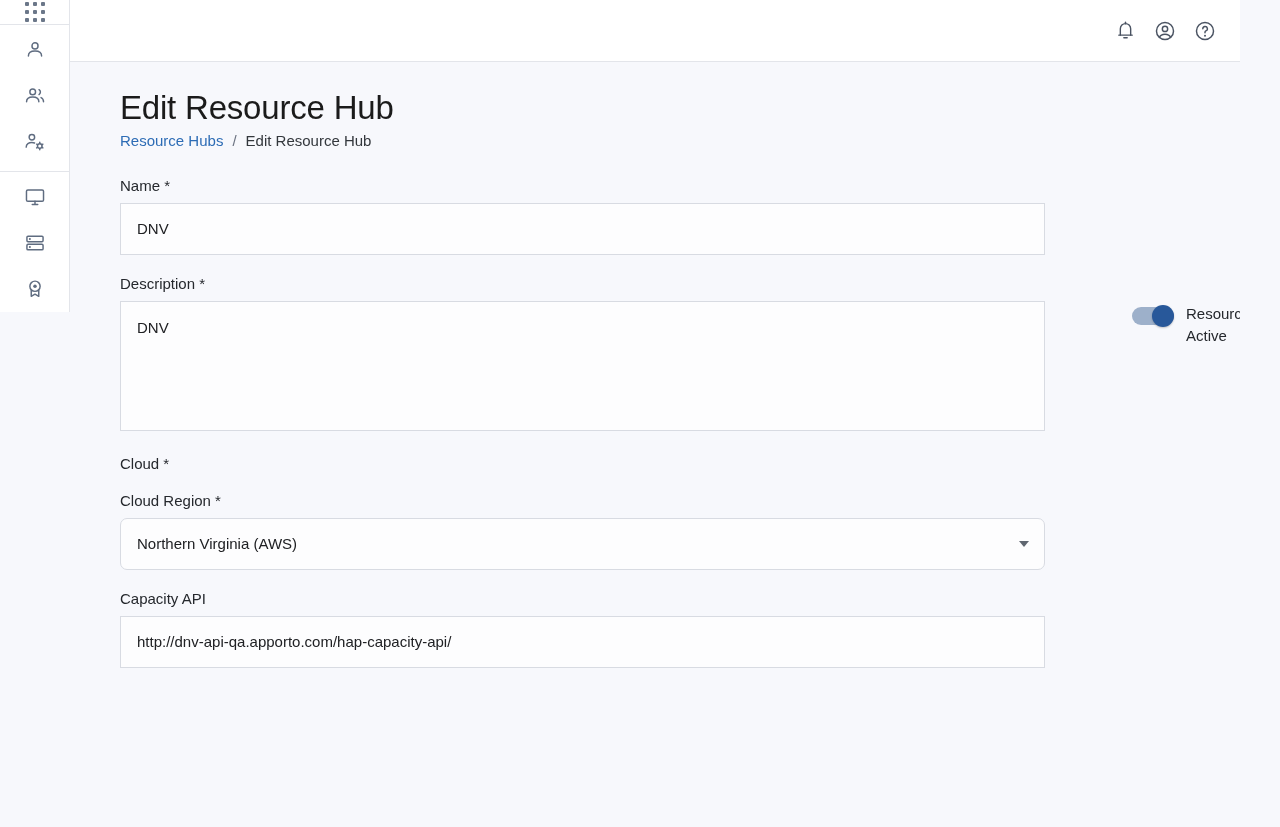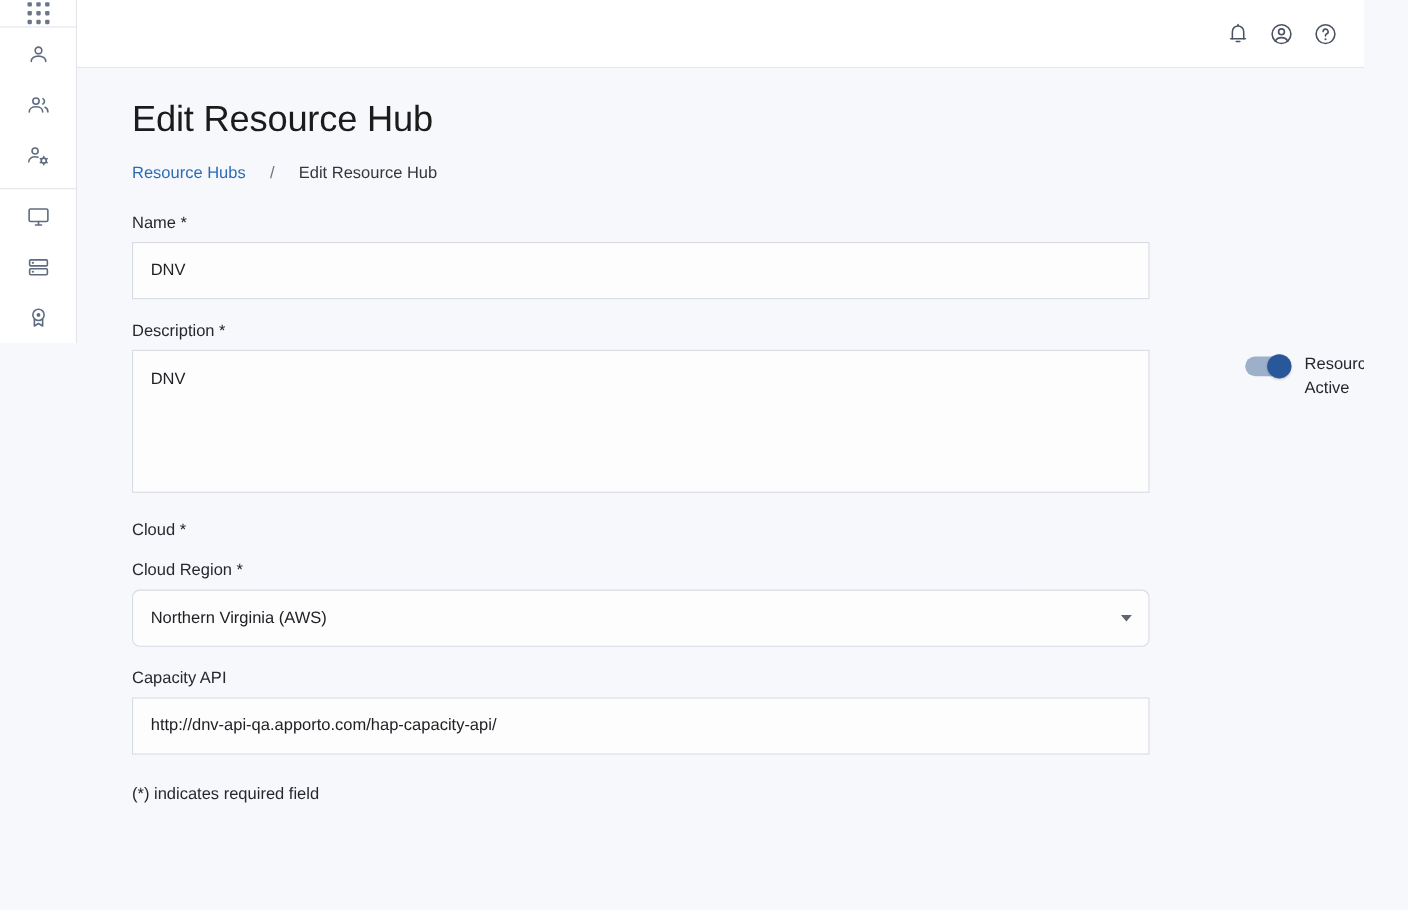--- a/index.html
+++ b/index.html
@@ -122,26 +122,26 @@
 
   .page-title {
     font-size: 33px;
     font-weight: 400;
     letter-spacing: -0.2px;
     color: #1b1b1b;
     line-height: 1.2;
   }
 
   .breadcrumb {
-    margin-top: 21px;
+    margin-top: 4px;
     font-size: 15px;
     color: #33373c;
     display: flex;
     align-items: center;
-    gap: 22px;
+    gap: 9px;
   }
   .breadcrumb a {
     color: #2d6cb5;
     text-decoration: none;
     cursor: pointer;
   }
   .breadcrumb .sep { color: #6b7280; }
 
   .form {
     margin-top: 28px;
@@ -407,19 +407,18 @@
           </div>
           <span class="caret"></span>
         </div>
       </div>
 
       <div class="field">
         <label class="field-label">Capacity API</label>
         <input class="control" type="text" value="http://dnv-api-qa.apporto.com/hap-capacity-api/" style="">
       </div>
 
-      <div class="required-note">(*) indicates required field</div>
 
     </div>
 
   </main>
 
 </div>
 
 </body></html>

